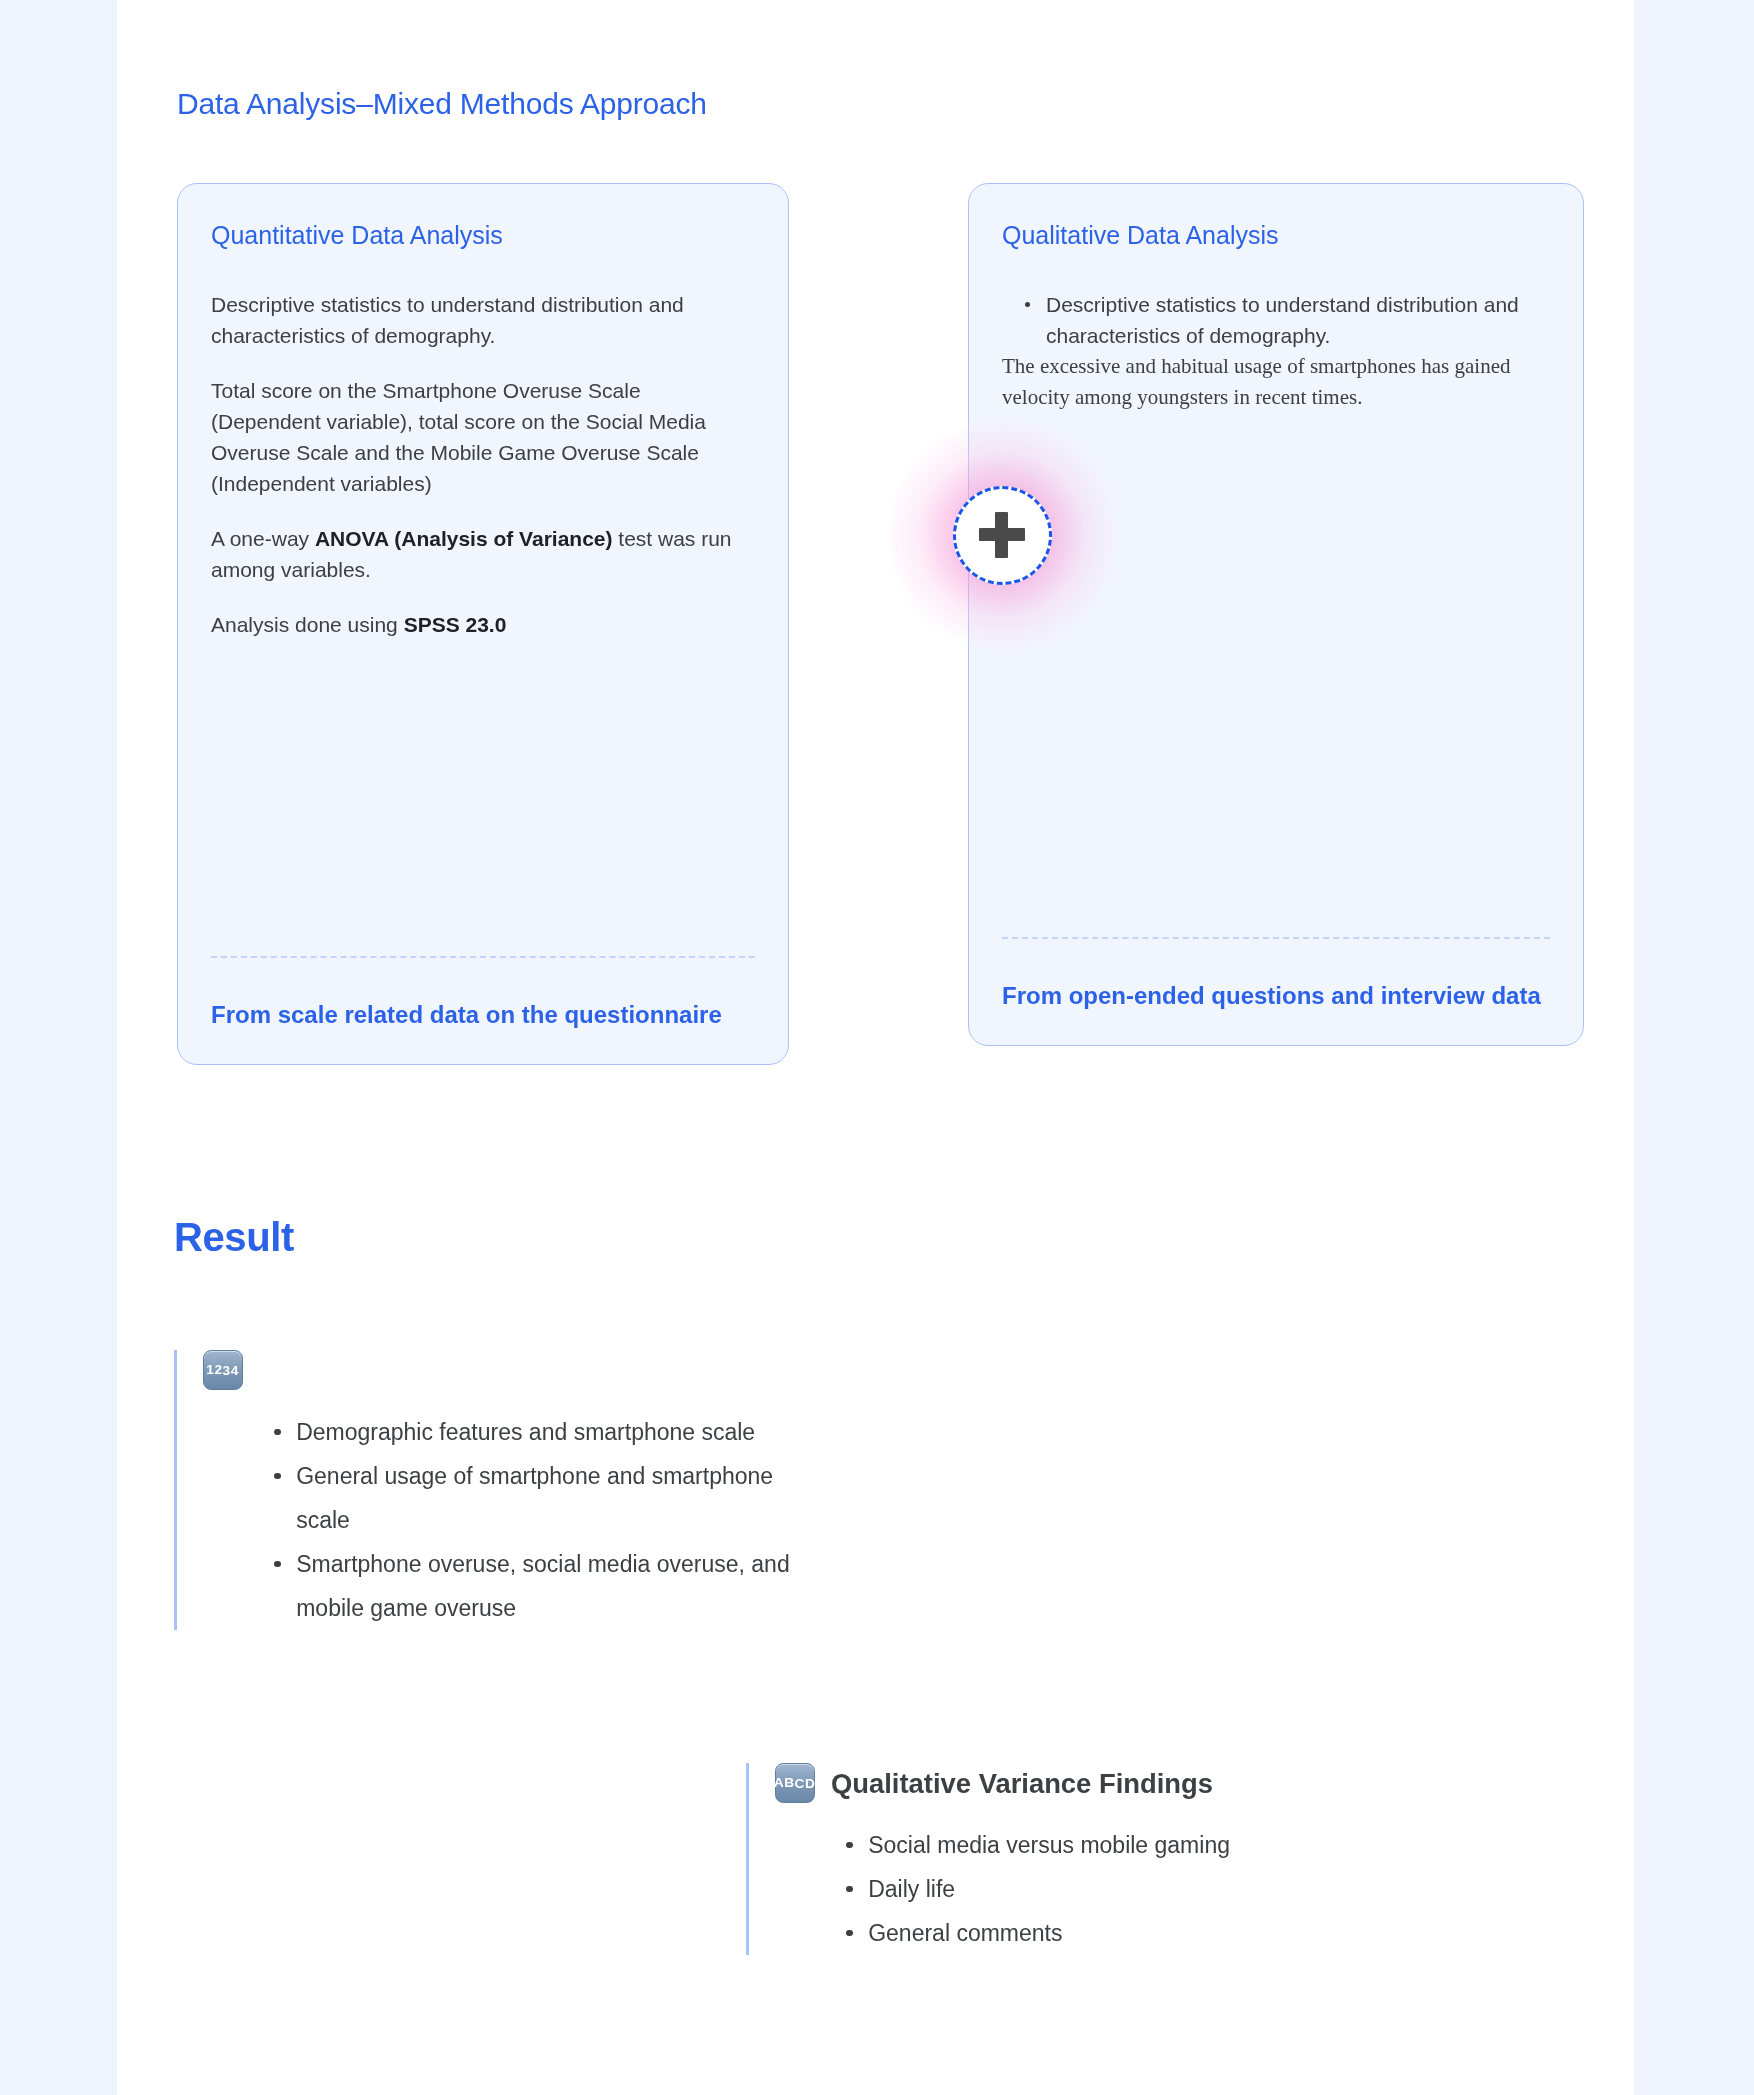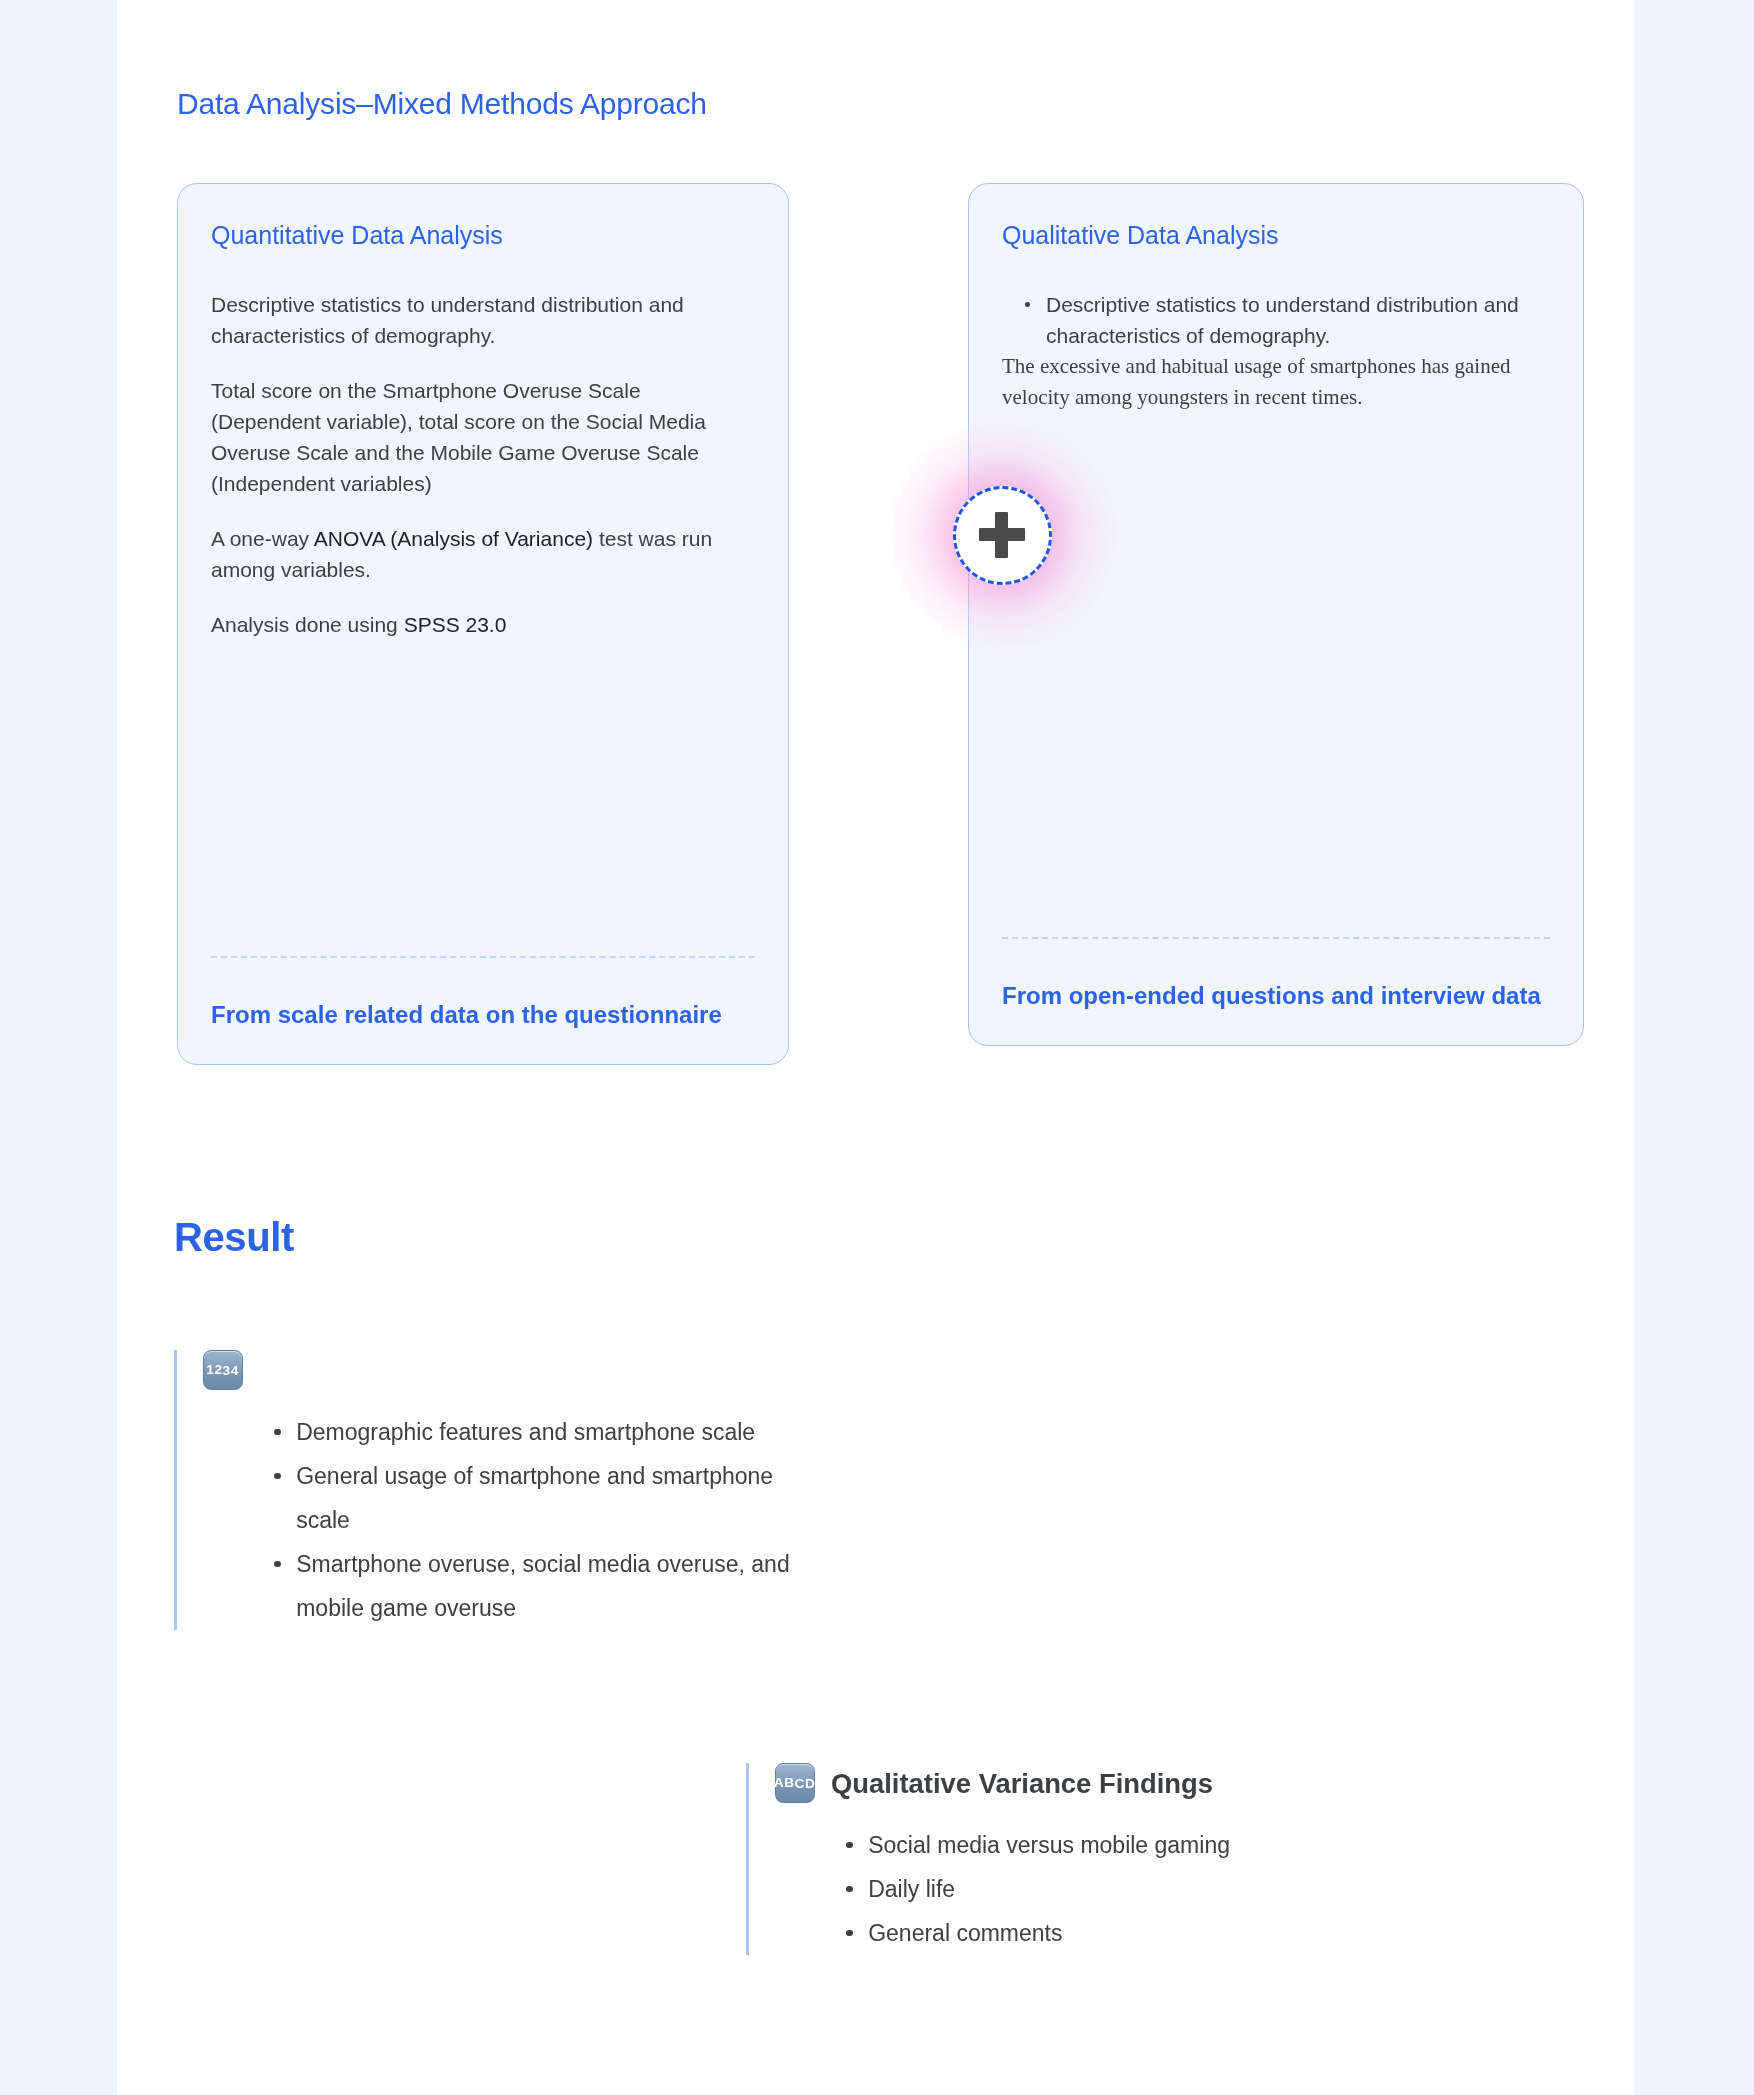--- a/index.html
+++ b/index.html
@@ -77,21 +77,21 @@
   }
 
   .card-body p {
     font-size: 21px;
     line-height: 31px;
     color: #3c4043;
     margin-bottom: 24px;
   }
   .card-body p:last-child { margin-bottom: 8px; }
 
-  .card-body b { font-weight: 400; color: #202124; }
+  .card-body b { font-weight: 700; color: #202124; }
 
   .card-bullets {
     list-style: none;
     margin: 0 0 0 20px;
     padding: 0;
   }
   .card-bullets li {
     position: relative;
     font-size: 21px;
     line-height: 31px;

